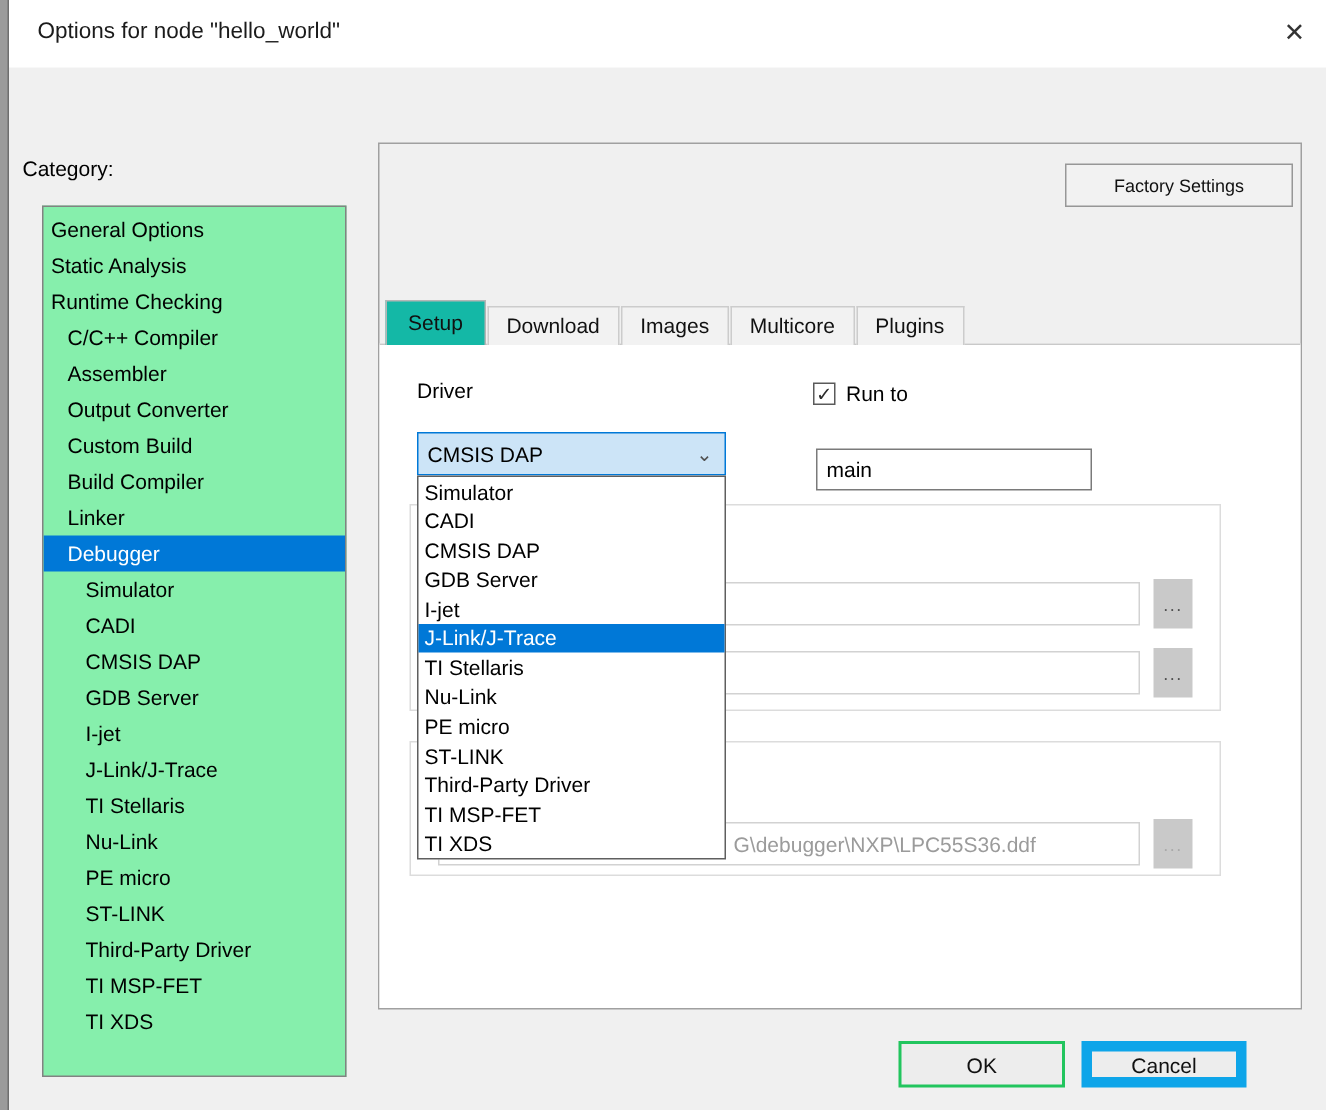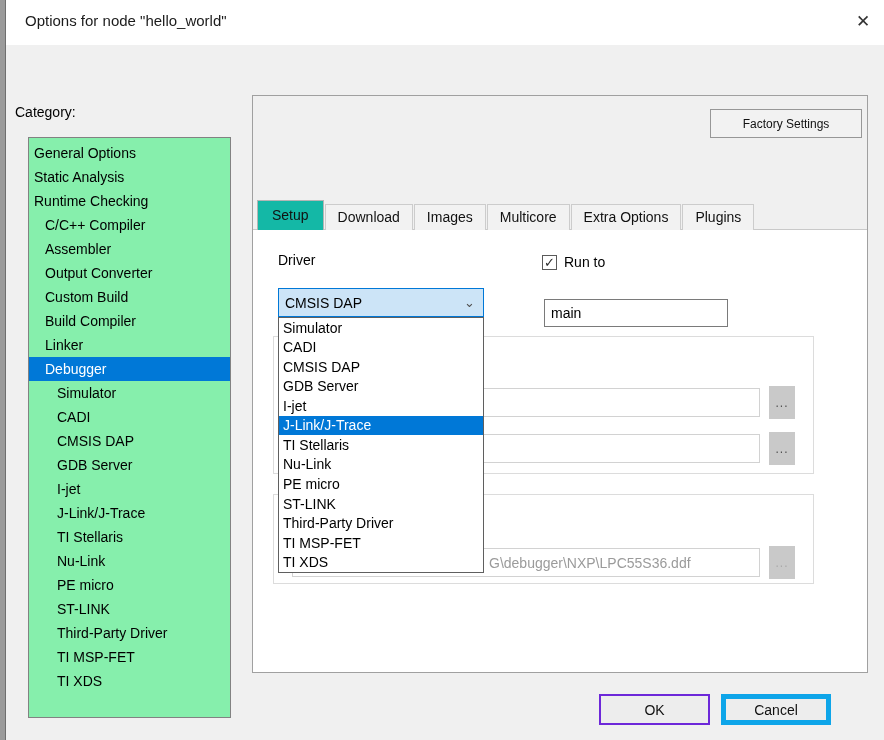--- a/index.html
+++ b/index.html
@@ -61,22 +61,22 @@
             font-size:12px; color:#4f4f4f; letter-spacing:1px; line-height:10px; cursor:pointer; }
   .browse.disabled { color:#a9a9a9; }
   .fA { top:51px; } .bA { top:49px; }
   .fB { top:97px; } .bB { top:95px; }
   .fC { top:53px; } .bC { top:51px; }
   .path-field { overflow:hidden; }
   .path-text { position:absolute; left:196px; top:6px; font-size:14px; color:#9b9b9b; white-space:nowrap; }
 
   .btn { position:absolute; height:31px; background:#ededed; font-size:14px; color:#111;
          font-family:"Liberation Sans",sans-serif; cursor:pointer; }
-  .ok { left:599px; top:694px; width:111px; border:2px solid #6d28d9; }
-  .cancel { left:721px; top:694px; width:110px; border:5px solid #0ea5e9; }
+  .ok { left:599px; top:694px; width:111px; border:2px solid #22c55e; }
+  .cancel { left:721px; top:694px; width:110px; border:7px solid #0ea5e9; }
 </style>
 </head>
 <body>
 
 <div class="screen">
   <div class="window-edge"></div>
 
   <div class="titlebar">
     <span class="title">Options for node "hello_world"</span>
     <span class="close">✕</span>
@@ -113,21 +113,20 @@
   <div class="panel">
     <button class="factory">Factory Settings</button>
 
     <div class="tabpage"></div>
 
     <div class="tabstrip">
       <div class="tab active">Setup</div>
       <div class="tab">Download</div>
       <div class="tab">Images</div>
       <div class="tab">Multicore</div>
-      <div class="tab">Extra Options</div>
       <div class="tab">Plugins</div>
     </div>
 
     <div class="driver-label">Driver</div>
 
     <div class="runto-wrap">
       <div class="checkbox">
         <span>✓</span>
       </div>
       <span class="runto-label">Run to</span>

